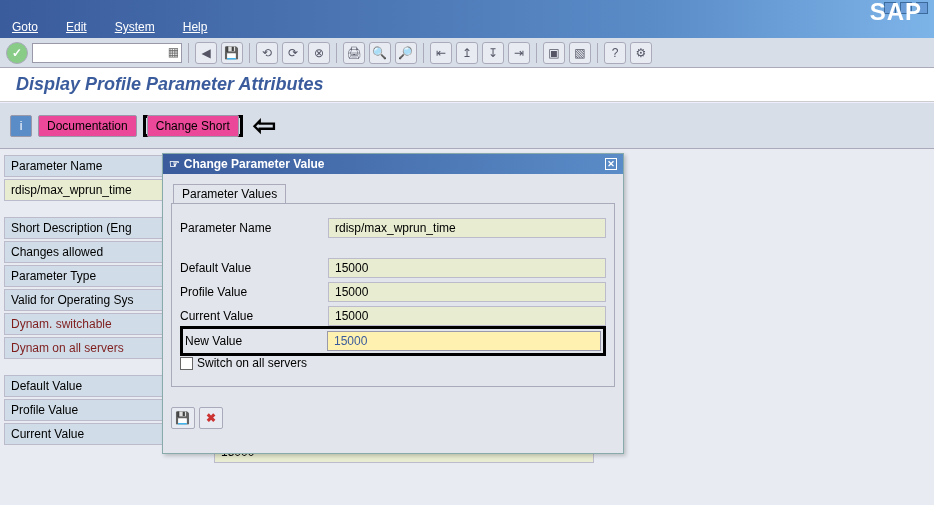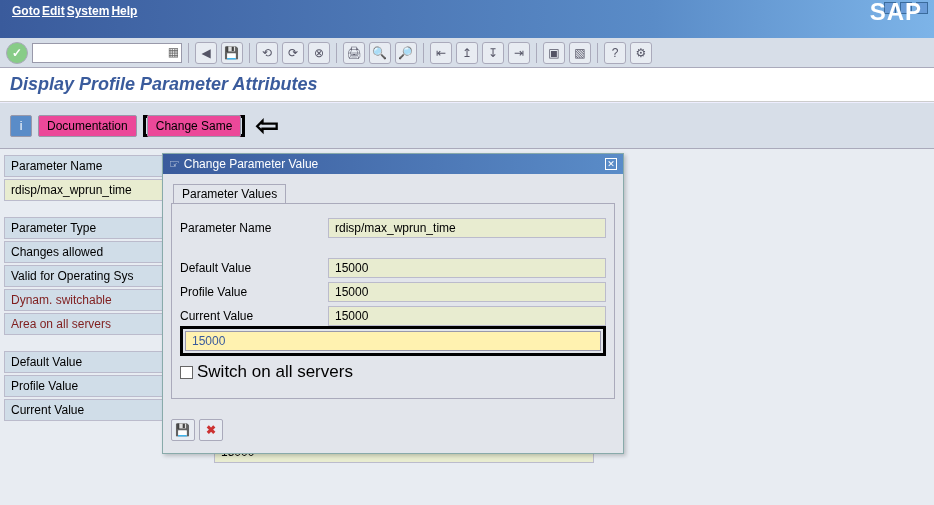--- a/index.html
+++ b/index.html
@@ -15,24 +15,23 @@
   .title-bar {
     background: linear-gradient(to right, #3a5b9c 0%, #5a8cc8 70%, #7db4e8 100%);
     height: 38px;
     display: flex;
     align-items: flex-start;
     position: relative;
     color: white;
   }
   .menu-bar {
     display: flex;
-    gap: 2px;
-    padding: 4px 12px;
-    font-size: 12px;
-    font-weight: bold;
+    gap: 28px;
+    padding: 20px 12px;
+    font-size: 12px;
   }
   .menu-bar span { text-decoration: underline; cursor: pointer; }
   .sap-logo {
     position: absolute;
     right: 12px;
     top: -2px;
     font-size: 24px;
     font-weight: bold;
     color: white;
     letter-spacing: 1px;
@@ -87,21 +86,21 @@
     color: #666;
   }
   .tb-sep {
     width: 1px;
     height: 20px;
     background: #aab;
     margin: 0 2px;
   }
   .page-title {
     background: white;
-    padding: 6px 10px;
+    padding: 6px 16px;
     font-size: 18px;
     font-weight: bold;
     font-style: italic;
     color: #3a5b9c;
     border-bottom: 1px solid #ccc;
   }
   .action-bar {
     background: #d7dee8;
     padding: 6px 10px;
     display: flex;
@@ -183,30 +182,31 @@
     z-index: 10;
   }
   .dialog-title {
     background: linear-gradient(to right, #3a5b9c, #5a8cc8);
     color: white;
     padding: 3px 6px;
     font-size: 12px;
     display: flex;
     align-items: center;
     justify-content: space-between;
+    font-weight: bold;
   }
   .dialog-close {
     width: 12px; height: 12px;
     border: 1px solid white;
     display: flex; align-items: center; justify-content: center;
     font-size: 9px;
     cursor: pointer;
   }
   .dialog-body {
-    padding: 10px 8px 12px 8px;
+    padding: 10px 8px 24px 8px;
   }
   .tab-label {
     display: inline-block;
     background: #e2e5eb;
     border: 1px solid #aab;
     border-bottom: none;
     padding: 2px 8px;
     font-size: 12px;
     position: relative;
     left: 2px;
@@ -240,22 +240,22 @@
     font-size: 12px;
     color: #3a5b9c;
   }
   .new-val-highlight {
     border: 3px solid black;
     padding: 2px;
     display: flex;
     align-items: center;
   }
   .checkbox-row {
-    margin-top: 6px;
-    font-size: 17px;
+    margin-top: 0;
+    font-size: 12px;
     display: flex;
     align-items: center;
     gap: 4px;
   }
   .chk {
     width: 13px; height: 13px;
     background: white;
     border: 1px solid #666;
     display: inline-block;
   }
@@ -319,36 +319,37 @@
   <div class="tb-btn">?</div>
   <div class="tb-btn">⚙</div>
 </div>
 
 <div class="page-title">Display Profile Parameter Attributes</div>
 
 <div class="action-bar">
   <div class="icon-btn">i</div>
   <div class="action-btn">Documentation</div>
   <span class="highlight-box">
-    <span class="action-btn">Change Same</span>
+    <span class="action-btn">Change Short</span>
   </span>
   <span class="arrow">⇦</span>
 </div>
 
 <div class="content">
 
   <div class="left-panel">
     <div class="field-label">Parameter Name</div>
     <div class="field-value">rdisp/max_wprun_time</div>
     <div style="height:14px"></div>
+    <div class="field-label">Short Description (Eng</div>
+    <div class="field-label">Changes allowed</div>
     <div class="field-label">Parameter Type</div>
-    <div class="field-label">Changes allowed</div>
     <div class="field-label">Valid for Operating Sys</div>
     <div class="field-label dim">Dynam. switchable</div>
-    <div class="field-label dim">Area on all servers</div>
+    <div class="field-label dim">Dynam on all servers</div>
     <div style="height:14px"></div>
     <div class="field-label">Default Value</div>
     <div class="field-label">Profile Value</div>
     <div class="field-label">Current Value</div>
   </div>
 
   <div class="field-value-wide" style="top:270px">15000</div>
   <div class="field-value-wide" style="top:292px">15000</div>
 
   <div class="dialog">
@@ -372,20 +373,21 @@
         </div>
         <div class="dlg-row">
           <div class="dlg-lbl">Profile Value</div>
           <div class="dlg-val">15000</div>
         </div>
         <div class="dlg-row">
           <div class="dlg-lbl">Current Value</div>
           <div class="dlg-val">15000</div>
         </div>
         <div class="new-val-highlight">
+          <div class="dlg-lbl" style="width:142px">New Value</div>
           <div class="dlg-inp">15000</div>
         </div>
         <div class="checkbox-row">
           <span class="chk"></span>
           <span>Switch on all servers</span>
         </div>
       </div>
       <div class="dialog-footer">
         <div class="ft-btn save">💾</div>
         <div class="ft-btn cancel">✖</div>

